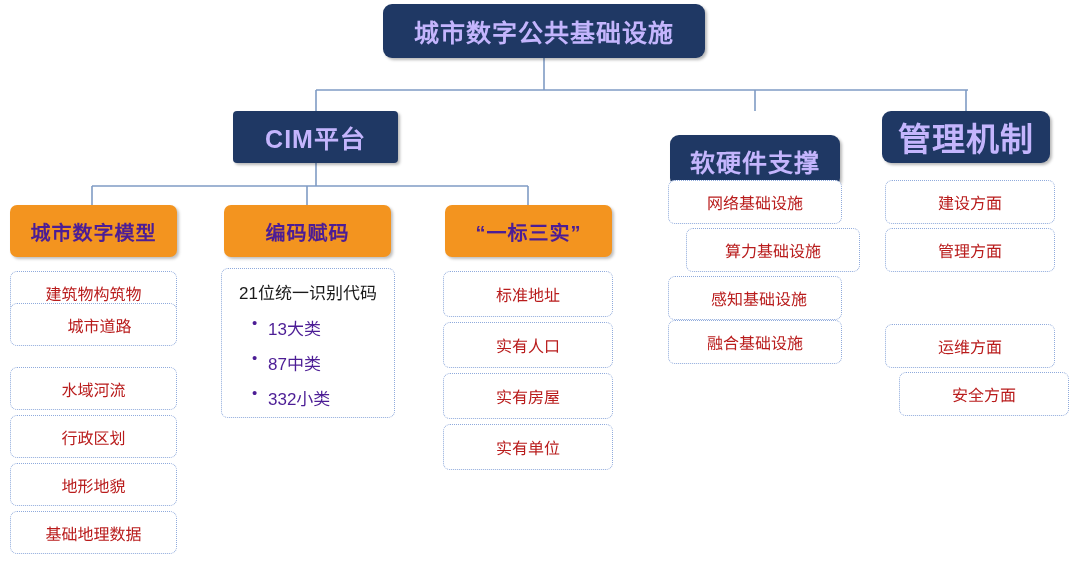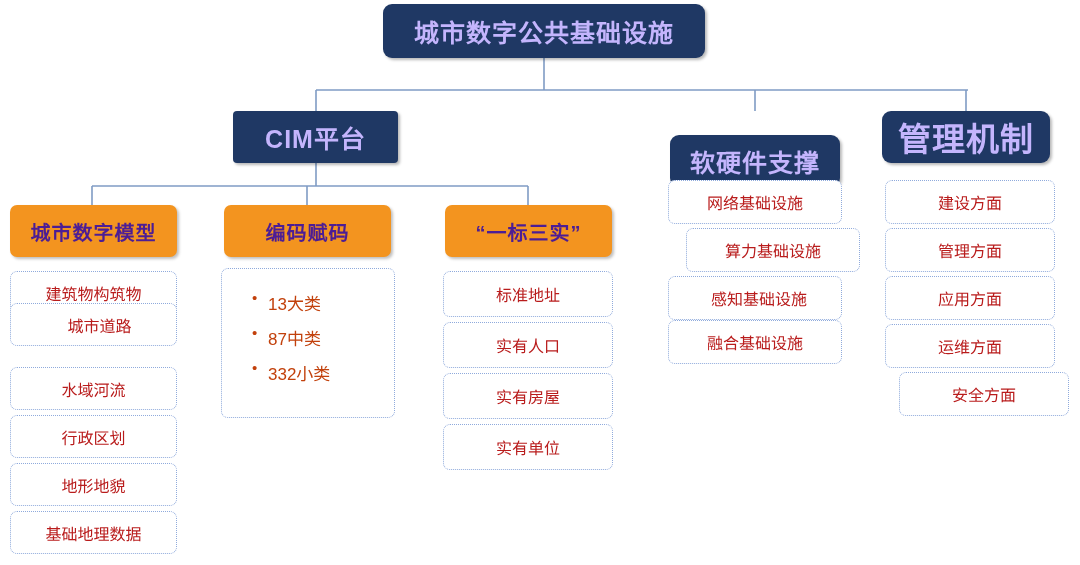--- a/index.html
+++ b/index.html
@@ -121,21 +121,21 @@
     text-align: center;
     white-space: nowrap;
   }
   .bullet-list {
     margin: 6px 0 0 0;
     padding: 0;
     list-style: none;
   }
   .bullet-list li {
     font-size: 17px;
-    color: #c2410c;
+    color: #4c1d95;
     padding: 5px 0 5px 34px;
     position: relative;
     white-space: nowrap;
   }
   .bullet-list li::before {
     content: "\2022";
     position: absolute;
     left: 18px;
     top: 4px;
     font-size: 15px;
@@ -175,36 +175,36 @@
   <div class="node-orange" style="left:445px; top:205px; width:167px; height:52px;">“一标三实”</div>
 
   <div class="leaf" style="left:10px; top:271px; width:167px; height:43px;">建筑物构筑物</div>
   <div class="leaf" style="left:10px; top:303px; width:167px; height:43px;padding-left:12px;">城市道路</div>
   <div class="leaf" style="left:10px; top:367px; width:167px; height:43px;">水域河流</div>
   <div class="leaf" style="left:10px; top:415px; width:167px; height:43px;">行政区划</div>
   <div class="leaf" style="left:10px; top:463px; width:167px; height:43px;">地形地貌</div>
   <div class="leaf" style="left:10px; top:511px; width:167px; height:43px;">基础地理数据</div>
 
   <div class="leaf-block" style="left:221px; top:268px; width:174px; height:150px;">
+    <div class="leaf-block-title">21位统一识别代码</div>
     <ul class="bullet-list">
       <li>13大类</li>
       <li>87中类</li>
       <li>332小类</li>
     </ul>
   </div>
 
   <div class="leaf" style="left:443px; top:271px; width:170px; height:46px;">标准地址</div>
   <div class="leaf" style="left:443px; top:322px; width:170px; height:46px;">实有人口</div>
   <div class="leaf" style="left:443px; top:373px; width:170px; height:46px;">实有房屋</div>
   <div class="leaf" style="left:443px; top:424px; width:170px; height:46px;">实有单位</div>
 
   <div class="leaf" style="left:668px; top:180px; width:174px; height:44px;">网络基础设施</div>
   <div class="leaf" style="left:668px; top:228px; width:174px; height:44px;margin-left:18px;">算力基础设施</div>
   <div class="leaf" style="left:668px; top:276px; width:174px; height:44px;padding-left:8px;">感知基础设施</div>
   <div class="leaf" style="left:668px; top:320px; width:174px; height:44px;font-family:Liberation Serif, serif;">融合基础设施</div>
 
   <div class="leaf" style="left:885px; top:180px; width:170px; height:44px;">建设方面</div>
   <div class="leaf" style="left:885px; top:228px; width:170px; height:44px;">管理方面</div>
-  <div class="leaf" style="left:885px; top:276px; width:170px; height:44px;">应用方面</div>
   <div class="leaf" style="left:885px; top:324px; width:170px; height:44px;">运维方面</div>
   <div class="leaf" style="left:899px; top:372px; width:170px; height:44px;">安全方面</div>
 
 </div>
 
 </body></html>

